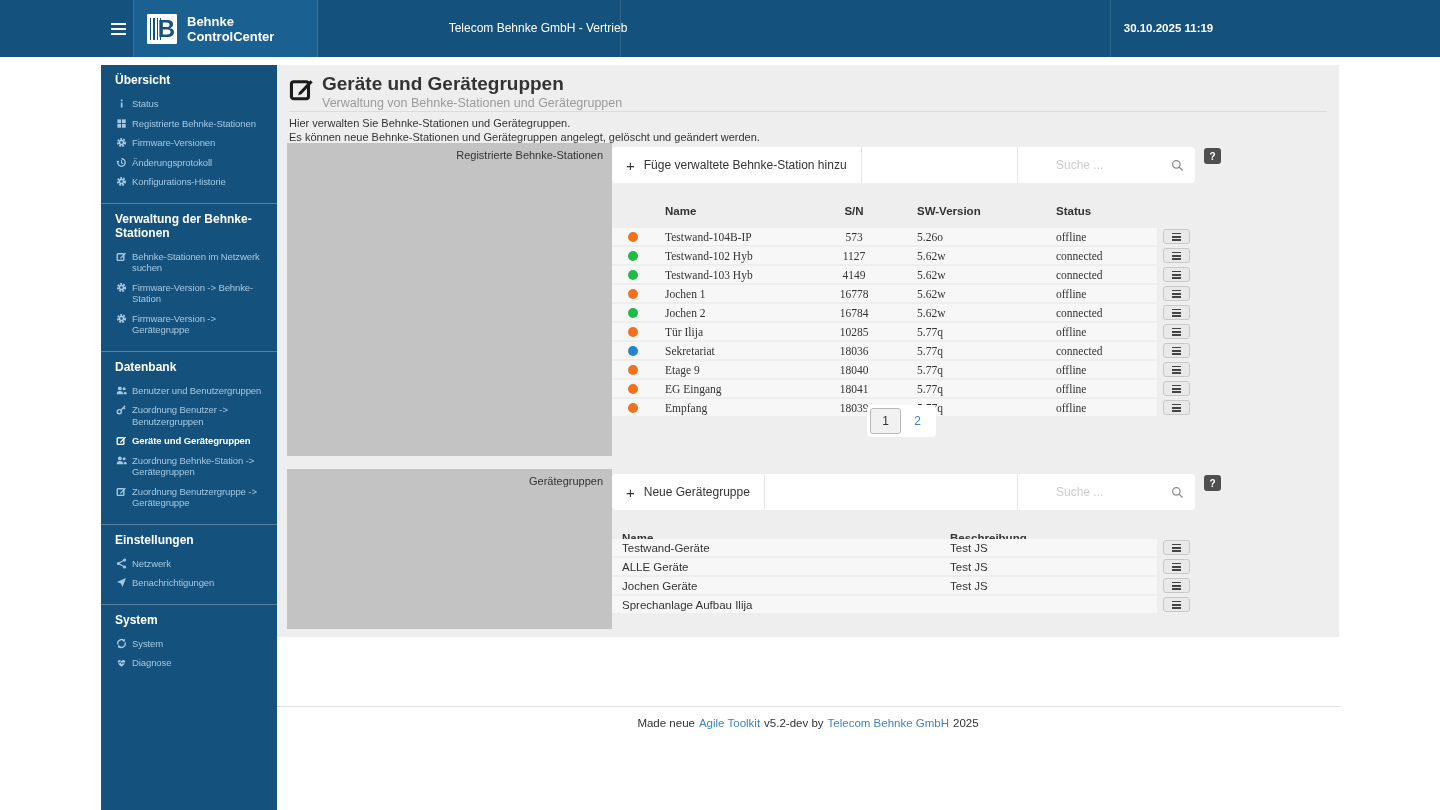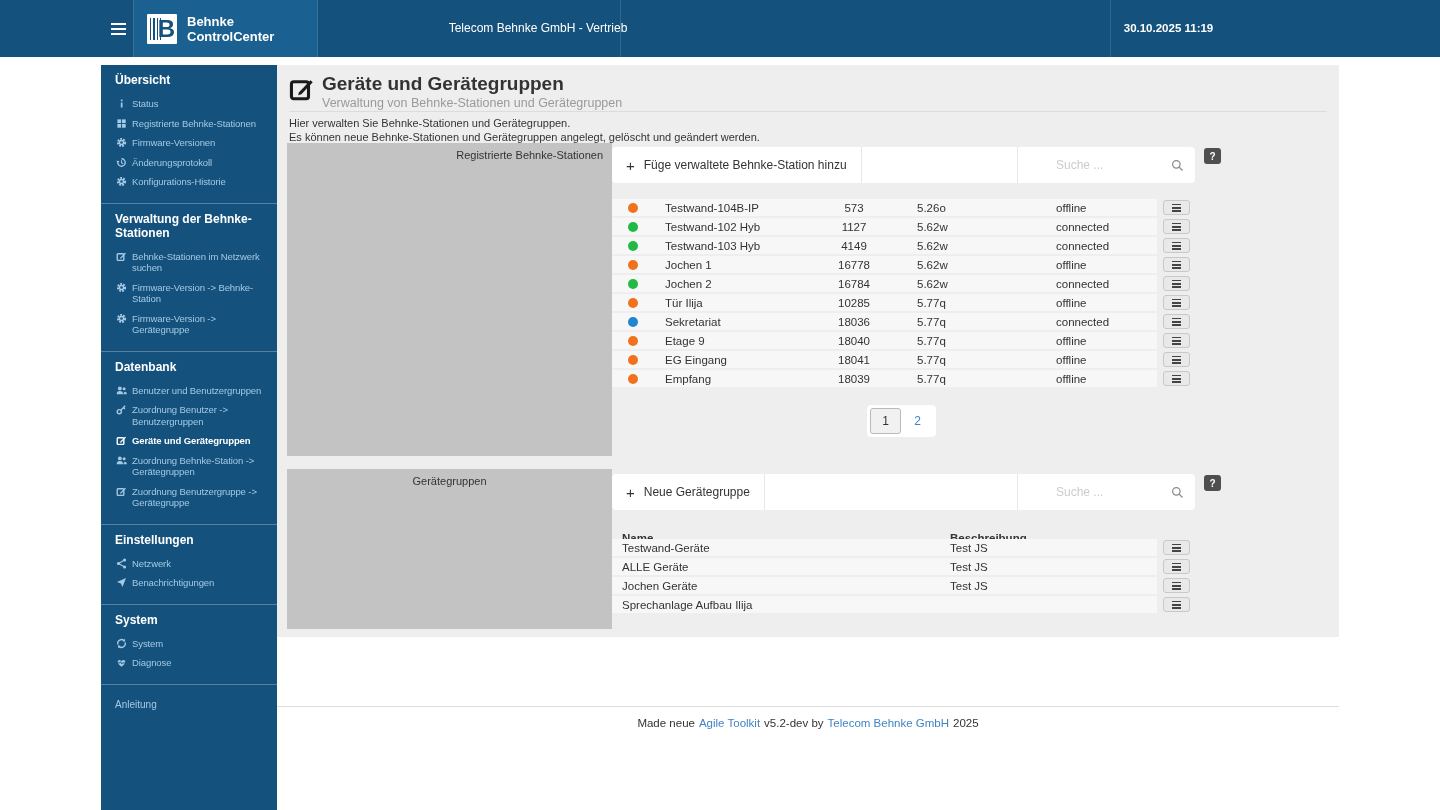--- a/index.html
+++ b/index.html
@@ -36,42 +36,42 @@
   
   .content-panel { position:absolute; left:277px; top:65px; width:1062px; height:572px; background:var(--panel-bg,#EEEEEE); }
   .page-header { position:absolute; left:12px; top:10px; right:12px; height:37px; border-bottom:1px solid #dcdcdc; }
   .page-icon { position:absolute; left:0; top:1px; color:#1b1b1b; }
   .page-title { position:absolute; left:33px; top:-2px; font-size:19px; font-weight:700; color:#333; }
   .page-subtitle { position:absolute; left:33px; top:21px; font-size:12.5px; color:#9a9a9a; }
   .page-desc { position:absolute; left:12px; top:51px; font-size:11px; color:#333; line-height:14px; }
 
   .img-placeholder { position:absolute; left:10px; width:325px; background:var(--image-placeholder-bg,#C3C3C3); text-align:right; padding:6px 9px; font-size:11px; color:#333; }
   .ph-stations { top:78px; height:313px; }
-  .ph-groups { top:404px; height:160px;text-align:center; }
+  .ph-groups { top:404px; height:160px; }
 
   .toolbar { position:absolute; left:335px; width:583px; height:36px; background:#fff; border-radius:4px; display:flex; align-items:stretch; }
   .toolbar1 { top:82px; } .toolbar2 { top:409px; }
   .tb-btn { display:flex; align-items:center; gap:9px; padding:0 14px; border-right:1px solid #e6e6e6; font-size:12px; color:#333; cursor:pointer; white-space:nowrap; }
   .plus-glyph { font-size:15px; font-weight:400; color:#333; line-height:1; }
   .tb-spacer { flex:1; }
   .tb-search { width:178px; border-left:1px solid #e6e6e6; display:flex; align-items:center; padding:0 11px 0 0; }
   .tb-search input { border:none; outline:none; flex:1; min-width:0; font-size:12px; color:#333; background:transparent; padding-left:38px; font-family:inherit; }
   .tb-search input::placeholder { color:#ccc; }
   .search-icon { flex:none; display:flex; }
   .help-btn { position:absolute; left:927px; width:17px; height:16px; background:var(--help-button-bg,#4F4F4F); color:#fff; font-size:10px; font-weight:700; display:flex; align-items:center; justify-content:center; border-radius:3px; cursor:pointer; }
   .help1 { top:83px; } .help2 { top:410px; }
 
   .t-head { position:absolute; left:335px; width:583px; height:24px; font-size:11.5px; font-weight:700; color:#333; }
   .t1-head { top:121px; } .t2-head { top:448px; }
   .t-head span { position:absolute; top:19px; }
   .h-name { left:53px; } .h-sn { left:212px; width:60px; text-align:center; } .h-sw { left:305px; } .h-status { left:444px; }
   .h-gname { left:10px; } .h-gdesc { left:338px; }
 
   .t-rows { position:absolute; left:335px; width:608px; }
-  .t1-rows { top:134px; } .t2-rows { top:474px; }
+  .t1-rows { top:163px;font-family:Liberation Serif, serif; } .t2-rows { top:474px; }
   .trow { display:flex; align-items:center; height:17px; margin-bottom:2px; }
   .trow-main { flex:none; width:545px; height:17px; background:#f7f7f7; position:relative; }
   .cell { position:absolute; top:50%; transform:translateY(-50%); font-size:11.5px; color:#333; white-space:nowrap; }
   .dot { position:absolute; left:16px; top:3.5px; width:10px; height:10px; border-radius:50%; }
   .c-name { left:53px; } .c-sn { left:212px; width:60px; text-align:center; } .c-sw { left:305px; } .c-status { left:444px; }
   .g-name { left:10px; } .g-desc { left:338px; }
   .trow-menu { margin-left:6px; width:27px; height:15px; background:#e9e9e9; border:1px solid #c8c8c8; border-radius:3px; display:flex; align-items:center; justify-content:center; cursor:pointer; }
   .burger-sm { width:9px; height:8px; background:linear-gradient(#444 0 1.5px,transparent 1.5px 3.2px,#444 3.2px 4.7px,transparent 4.7px 6.4px,#444 6.4px 8px); }
 
   .pagination { position:absolute; left:590px; top:340px; background:#fff; border-radius:4px; padding:3px; display:flex; gap:1px; }
@@ -279,21 +279,20 @@
             <span class="ni-icon">
               <svg width="11" height="11" viewBox="0 0 16 16" fill="currentColor">
                 <path d="M8 14 C1.4 9.8 1.4 4.2 4.9 4.2 C6.9 4.2 8 6 8 6 C8 6 9.1 4.2 11.1 4.2 C14.6 4.2 14.6 9.8 8 14 Z"></path>
                 <path d="M2.4 8.6 h3 l1-1.9 l1.9 3.5 l1-1.6 h4.2" fill="none" stroke="var(--header-bg)" stroke-width="1.2"></path>
               </svg>
             </span>
             <span class="nav-label">Diagnose</span>
           </div>
         </div>
       </div>
-    <div class="sidebar-anleitung">Anleitung</div>
   </div>
 
   <div class="content-panel">
 
     <div class="page-header">
       <span class="page-icon">
         <svg width="26" height="26" viewBox="0 0 16 16" fill="currentColor">
             <rect x="1.5" y="3.5" width="10.5" height="10.5" rx="1.4" fill="none" stroke="currentColor" stroke-width="1.9"></rect>
             <path d="M6.2 10 L13.2 2.6 l1.4 1.3 L7.6 11.2 l-2 .6 Z"></path>
           </svg>

